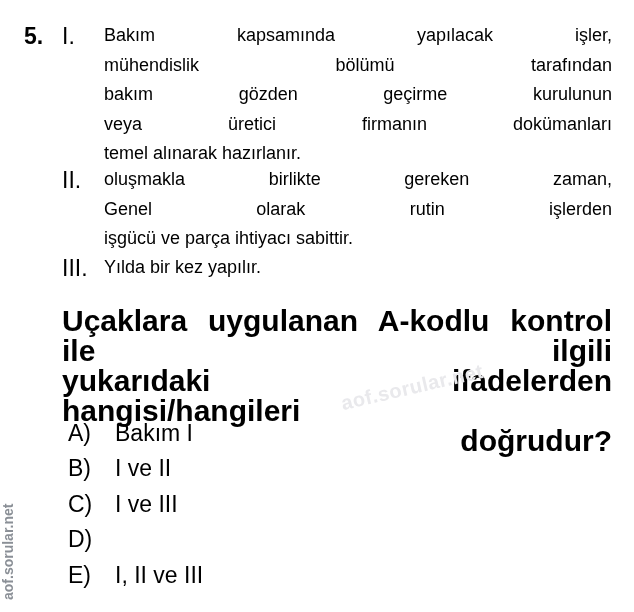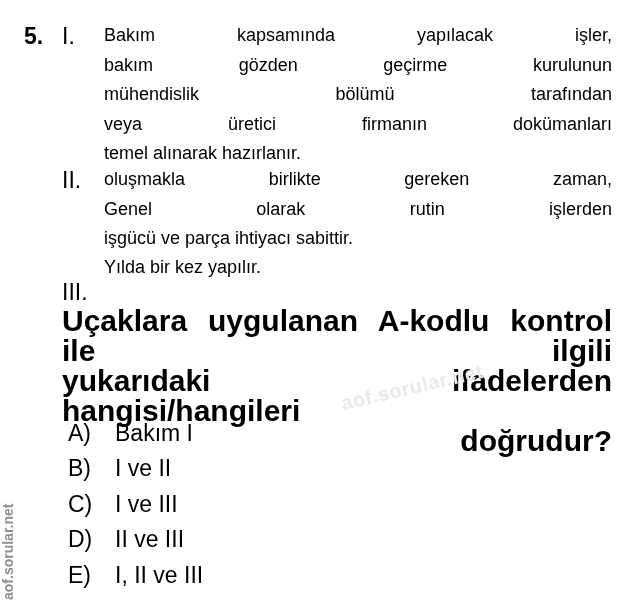--- a/index.html
+++ b/index.html
@@ -101,34 +101,34 @@
     }
   </style>
 </head>
 <body>
 
 <div class="qnum">5.</div>
 
 <div class="stmt-roman" style="top:21px;">I.</div>
 <div class="stmt-text" style="top:21px;">
   <span class="jl">Bakım kapsamında yapılacak işler,</span>
+  <span class="jl">mühendislik bölümü tarafından</span>
   <span class="jl">bakım gözden geçirme kurulunun</span>
-  <span class="jl">mühendislik bölümü tarafından</span>
   <span class="jl">veya üretici firmanın dokümanları</span>
   <span class="ll">temel alınarak hazırlanır.</span>
 </div>
 
 <div class="stmt-roman" style="top:165px;">II.</div>
 <div class="stmt-text" style="top:165px;">
   <span class="jl">oluşmakla birlikte gereken zaman,</span>
   <span class="jl">Genel olarak rutin işlerden</span>
   <span class="ll">işgücü ve parça ihtiyacı sabittir.</span>
 </div>
 
-<div class="stmt-roman" style="top:253px;margin-top:24px;">III.</div>
+<div class="stmt-roman" style="top:253px;">III.</div>
 <div class="stmt-text" style="top:253px;">
   <span class="ll">Yılda bir kez yapılır.</span>
 </div>
 
 <div class="question">
   <span class="jl">Uçaklara uygulanan A-kodlu kontrol ile ilgili</span>
   <span class="jl">yukarıdaki ifadelerden hangisi/hangileri</span>
   <span class="ll">doğrudur?</span>
 </div>
 
@@ -141,20 +141,19 @@
 <div class="opt" style="top:453px;">
   <span class="letter">B)</span>
   <span>I ve II</span>
 </div>
 <div class="opt" style="top:489px;">
   <span class="letter">C)</span>
   <span>I ve III</span>
 </div>
 <div class="opt" style="top:524px;">
   <span class="letter">D)</span>
-  <span>II ve III</span>
 </div>
 <div class="opt" style="top:560px;">
   <span class="letter">E)</span>
   <span>I, II ve III</span>
 </div>
 
 <div class="wm-side">aof.sorular.net</div>
 
 </body></html>

